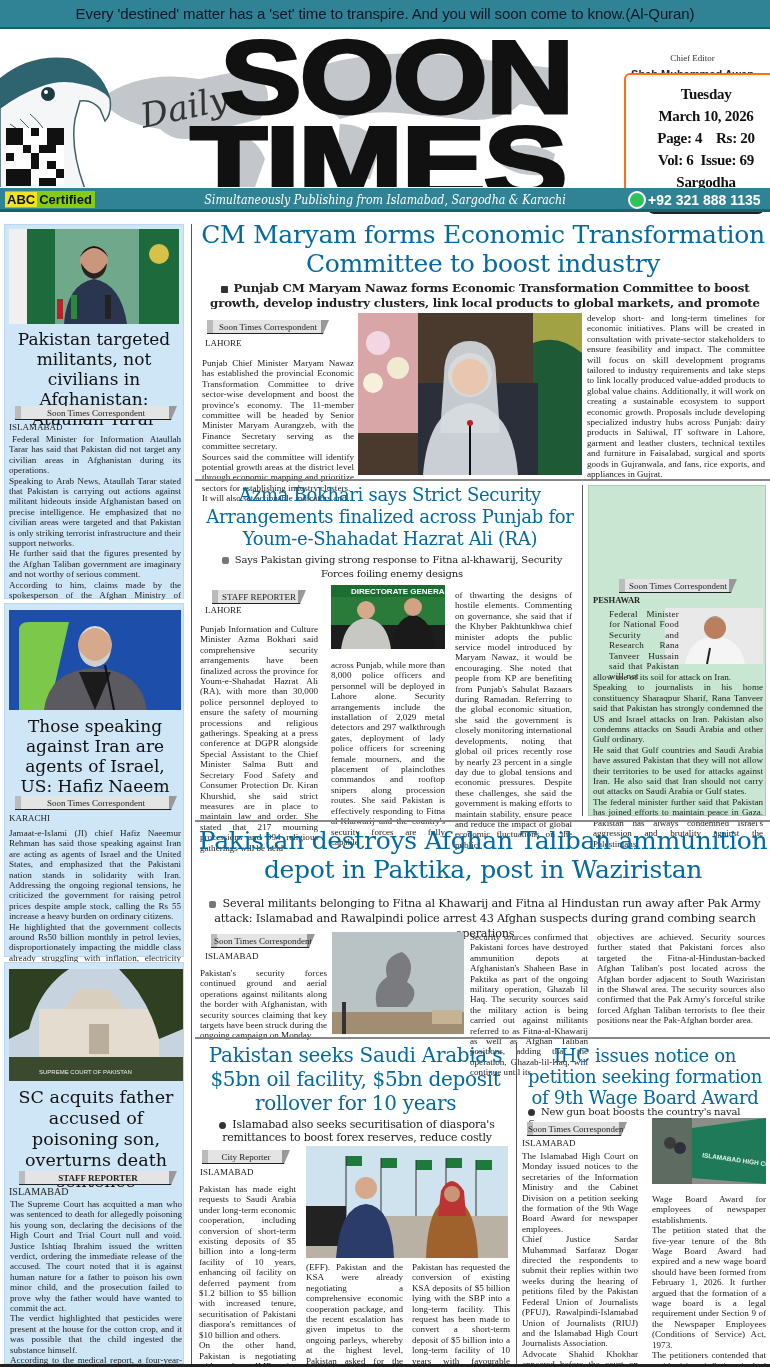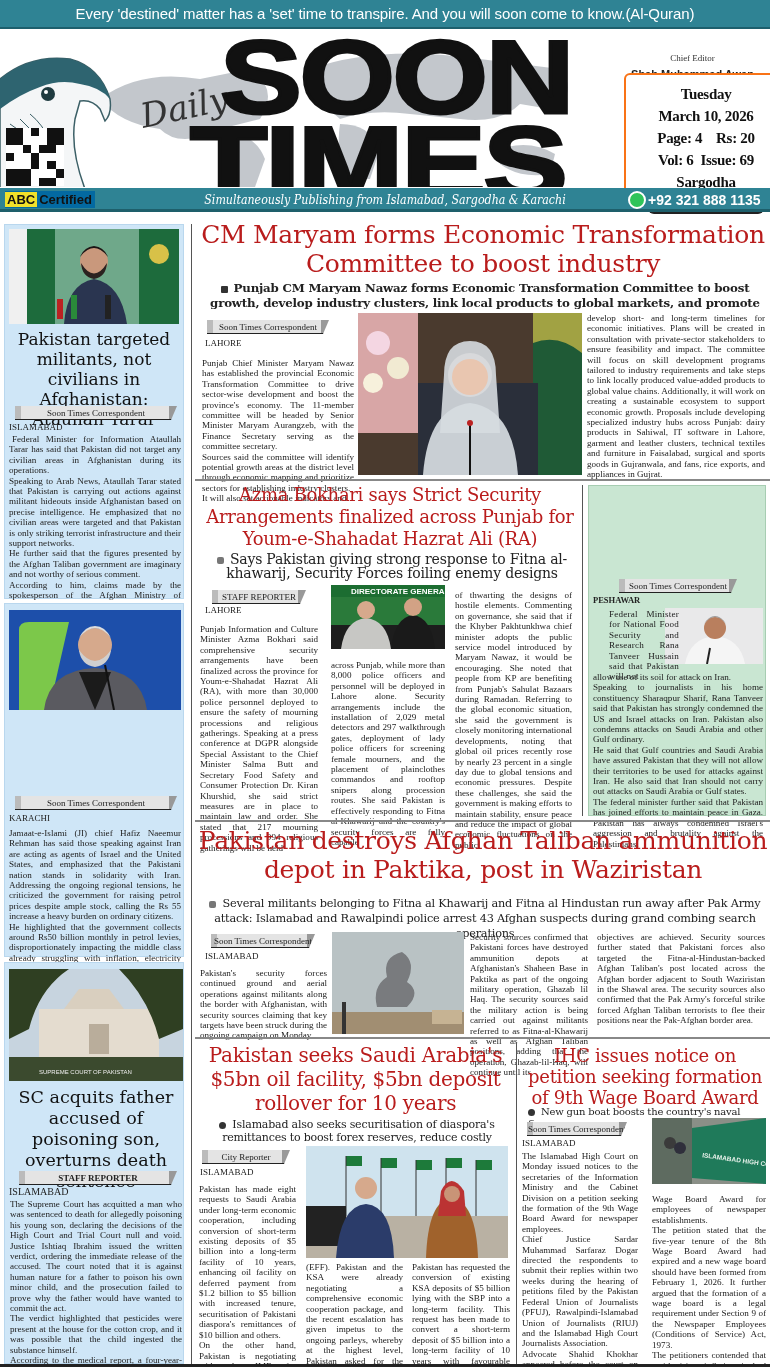--- a/index.html
+++ b/index.html
@@ -1,53 +1,53 @@
 <!DOCTYPE html>
 <html><head>
 <meta charset="utf-8">
 <style>
 *{box-sizing:border-box;margin:0;padding:0}
 html,body{width:770px;height:1367px;overflow:hidden;background:#fff}
 body{font-family:"Liberation Serif",serif;color:#111;position:relative}
 .abs{position:absolute}
 
-#topbar{left:0;top:0;width:770px;height:29px;background:#2f8394;border-bottom:2px solid #1d5f6d;color:#ffffff;font-family:"Liberation Sans",sans-serif;font-size:15px;text-align:center;line-height:28px;letter-spacing:-0.1px}
+#topbar{left:0;top:0;width:770px;height:29px;background:#2f8394;border-bottom:2px solid #1d5f6d;color:#0f172a;font-family:"Liberation Sans",sans-serif;font-size:15px;text-align:center;line-height:28px;letter-spacing:-0.1px}
 
 #masthead{left:0;top:29px;width:770px;height:158px;background:#fff;overflow:hidden}
 #map{left:80px;top:10px;width:520px;height:150px}
 #eagle{left:0;top:10px;width:120px;height:150px}
 #qr{left:6px;top:128px;width:58px;height:58px;background:#fff}
 #daily{left:140px;top:58px;font-family:"DejaVu Serif",serif;font-style:italic;font-size:34px;color:#333;transform:rotate(-12deg)}
 #soon{left:220px;top:-4px;font-family:"Liberation Sans",sans-serif;font-weight:bold;font-size:104px;letter-spacing:-2px;color:#111;line-height:1;transform:scaleX(1.18);transform-origin:left top;-webkit-text-stroke:3px #111}
 #times{left:190px;top:82px;font-family:"Liberation Sans",sans-serif;font-weight:bold;font-size:104px;letter-spacing:-2px;color:#111;line-height:1;transform:scaleX(1.22);transform-origin:left top;-webkit-text-stroke:3px #111}
 #chief-label{left:620px;top:24px;width:145px;text-align:center;font-size:9px;color:#333}
 #chief-name{left:620px;top:39px;width:145px;text-align:center;font-family:"Liberation Sans",sans-serif;font-size:11px;font-weight:bold;text-decoration:underline;color:#222}
 #infobox{left:624px;top:73px;width:164px;height:124px;border:2px solid #f97316;border-radius:6px;background:#fff;text-align:center;font-weight:bold;font-size:15px;line-height:22px;padding-top:8px;font-family:"Liberation Serif",serif}
 #infobox div{letter-spacing:-0.3px}
 #site{display:inline-block;margin-top:6px;background:#222;color:#fff;font-family:"Liberation Sans",sans-serif;font-size:11px;padding:0 8px;line-height:15px;border-radius:6px;font-weight:bold}
 
 #subbar{left:0;top:188px;width:770px;height:24px;background:#2f8394;border-bottom:3px solid #1e5f6b;color:#fff}
-#abc{left:5px;top:3px;height:17px;background:#0369a1;font-family:"Liberation Sans",sans-serif;font-size:13px;font-weight:bold;line-height:17px;padding-right:3px}
+#abc{left:5px;top:3px;height:17px;background:#84cc16;font-family:"Liberation Sans",sans-serif;font-size:13px;font-weight:bold;line-height:17px;padding-right:3px}
 #abc .y{background:#f1e12a;padding:0 2px;color:#111}
 #abc .c{color:#111;padding-left:2px}
 #tagline{left:0;top:0;width:770px;text-align:center;font-family:"DejaVu Serif",serif;font-style:italic;font-size:12px;line-height:24px;transform:scaleX(0.92)}
 #phone{left:628px;top:3px;font-family:"Liberation Sans",sans-serif;font-weight:bold;font-size:14px;line-height:18px;color:#fff}
 #wa{display:inline-block;width:18px;height:18px;border-radius:50%;background:#2fc45a;border:2px solid #fff;vertical-align:middle;margin-right:2px;position:relative;top:-1px}
 
 .lbox{position:absolute;left:4px;width:180px;background:#cfe6f7;border:1px solid #b9d7ee}
 .photo{position:absolute;overflow:hidden}
 .lhead{position:absolute;text-align:center;font-family:"DejaVu Serif",serif;font-size:17px;line-height:20px;color:#111}
 .byline{position:absolute;height:14px;background:linear-gradient(90deg,#bbb 0 6px,#e4e4e4 6px calc(100% - 8px),#999 calc(100% - 8px));font-size:9px;text-align:center;line-height:14px;color:#222;clip-path:polygon(0 0,100% 0,calc(100% - 6px) 100%,0 100%);border-bottom:1px solid #222}
 .city{position:absolute;text-align:left;font-size:9px;line-height:12px;color:#222}
 .body{position:absolute;font-size:9.1px;line-height:10.4px;text-align:justify;color:#222}
 .body p{margin:0}
 .colrule{position:absolute;width:1px;background:#555}
 .hrule{position:absolute;height:2px;background:#888}
 
-.mhead{position:absolute;text-align:center;font-family:"DejaVu Serif",serif;color:#b91c1c;letter-spacing:-0.3px}
+.mhead{position:absolute;text-align:center;font-family:"DejaVu Serif",serif;color:#0369a1;letter-spacing:-0.3px}
 .deck{position:absolute;text-align:center;font-family:"DejaVu Serif",serif;font-weight:bold;color:#222;letter-spacing:-0.2px}
 .bullet{display:inline-block;width:7px;height:7px;background:#333;margin-right:6px;vertical-align:middle;border-radius:1px}
 .dot{display:inline-block;width:7px;height:7px;background:#333;border-radius:50%;margin-right:6px;vertical-align:middle}
 .greenbox{position:absolute;left:588px;top:485px;width:178px;height:331px;background:#c9e6d2;border:1px solid #a7cdb2}
 </style>
 </head>
 <body>
 
 <div id="topbar" class="abs">Every 'destined' matter has a 'set' time to transpire. And you will soon come to know.(Al-Quran)</div>
 
@@ -134,20 +134,21 @@
   <svg class="photo" style="left:4px;top:6px;width:172px;height:100px" viewBox="0 0 172 100">
     <rect width="172" height="100" fill="#1d4faa"></rect>
     <path d="M10 20 Q10 12 20 12 L60 12 L40 100 L10 100Z" fill="#7cc84a"></path>
     <path d="M35 100 Q40 60 86 58 Q132 60 138 100Z" fill="#5a5a60"></path>
     <path d="M70 62 L86 100 L102 62Z" fill="#1b1b1b"></path>
     <circle cx="86" cy="35" r="17" fill="#d6a98c"></circle>
       <path d="M70 40 Q86 62 102 40 Q100 55 86 57 Q72 55 70 40" fill="#cfcfcf"></path>
     <path d="M70 28 Q86 8 102 28 Q96 16 86 16 Q76 16 70 28" fill="#ddd"></path>
     <line x1="96" y1="55" x2="105" y2="100" stroke="#111" stroke-width="2"></line>
   </svg>
+  <div class="lhead" style="left:4px;top:112px;width:172px">Those speaking against Iran are agents of Israel, US: Hafiz Naeem</div>
   <div class="byline" style="left:10px;top:192px;width:162px">Soon Times Correspondent</div>
   <div class="city" style="left:4px;top:208px;width:172px">KARACHI</div>
   <div class="body" style="left:4px;top:224px;width:172px">
     <p>Jamaat-e-Islami (JI) chief Hafiz Naeemur Rehman has said those speaking against Iran are acting as agents of Israel and the United States, and emphasized that the Pakistani nation stands in solidarity with Iran. Addressing the ongoing regional tensions, he criticized the government for raising petrol prices despite ample stock, calling the Rs 55 increase a heavy burden on ordinary citizens.</p>
     <p>He highlighted that the government collects around Rs50 billion monthly in petrol levies, disproportionately impacting the middle class already struggling with inflation, electricity bills, and taxes.</p>
     <p>He further accused large sugar mill owners of evading taxes while ordinary citizens bear the brunt of government policies.</p>
   </div>
 </div>
 
 <div class="lbox" style="top:962px;height:402px">
@@ -198,21 +199,21 @@
   <line x1="112" y1="110" x2="112" y2="162" stroke="#111" stroke-width="2"></line>
     <circle cx="112" cy="110" r="3" fill="#b22"></circle>
 </svg>
 <div class="body" style="left:587px;top:313px;width:178px">
   <p>develop short- and long-term timelines for economic initiatives. Plans will be created in consultation with private-sector stakeholders to ensure feasibility and impact. The committee will focus on skill development programs tailored to industry requirements and take steps to link locally produced value-added products to global value chains. Additionally, it will work on creating a sustainable ecosystem to support economic growth. Proposals include developing specialized industry hubs across Punjab: dairy products in Sahiwal, IT software in Lahore, garment and leather clusters, technical textiles and furniture in Faisalabad, surgical and sports goods in Gujranwala, and fans, rice exports, and appliances in Gujrat.</p>
 </div>
 
 <div class="hrule" style="left:195px;top:479px;width:575px"></div>
 
 <div class="mhead" style="left:198px;top:484px;width:384px;font-size:18px;line-height:22px">Azma Bokhari says Strict Security Arrangements finalized across Punjab for Youm-e-Shahadat Hazrat Ali (RA)</div>
-<div class="deck" style="left:205px;top:553px;width:374px;font-size:14px;line-height:13.5px;font-weight:normal"><span class="bullet" style="background:#777;border-radius:2px"></span><span>Says Pakistan giving strong response to Fitna al-khawarij, Security Forces foiling enemy designs</span></div>
+<div class="deck" style="left:205px;top:553px;width:374px;font-size:10px;line-height:13.5px;font-weight:normal"><span class="bullet" style="background:#777;border-radius:2px"></span><span>Says Pakistan giving strong response to Fitna al-khawarij, Security Forces foiling enemy designs</span></div>
 <div class="byline" style="left:212px;top:590px;width:94px">STAFF REPORTER</div>
 <div class="city" style="left:205px;top:604px;width:110px">LAHORE</div>
 <div class="body" style="left:200px;top:624px;width:118px">
   <p>Punjab Information and Culture Minister Azma Bokhari said comprehensive security arrangements have been finalized across the province for Youm-e-Shahadat Hazrat Ali (RA), with more than 30,000 police personnel deployed to ensure the safety of mourning processions and religious gatherings. Speaking at a press conference at DGPR alongside Special Assistant to the Chief Minister Salma Butt and Secretary Food Safety and Consumer Protection Dr. Kiran Khurshid, she said strict measures are in place to maintain law and order. She stated that 217 mourning processions and 994 religious gatherings will be held</p>
 </div>
 <svg class="photo" style="left:331px;top:585px;width:114px;height:64px" viewBox="0 0 114 64">
   <rect width="114" height="64" fill="#2a7a3a"></rect>
   <rect y="0" width="114" height="12" fill="#1c6d31"></rect>
   <text x="20" y="9" font-size="8" font-weight="bold" fill="#fff" font-family="Liberation Sans, sans-serif">DIRECTORATE GENERAL</text>
   <rect y="40" width="114" height="24" fill="#1d1d1d"></rect>

